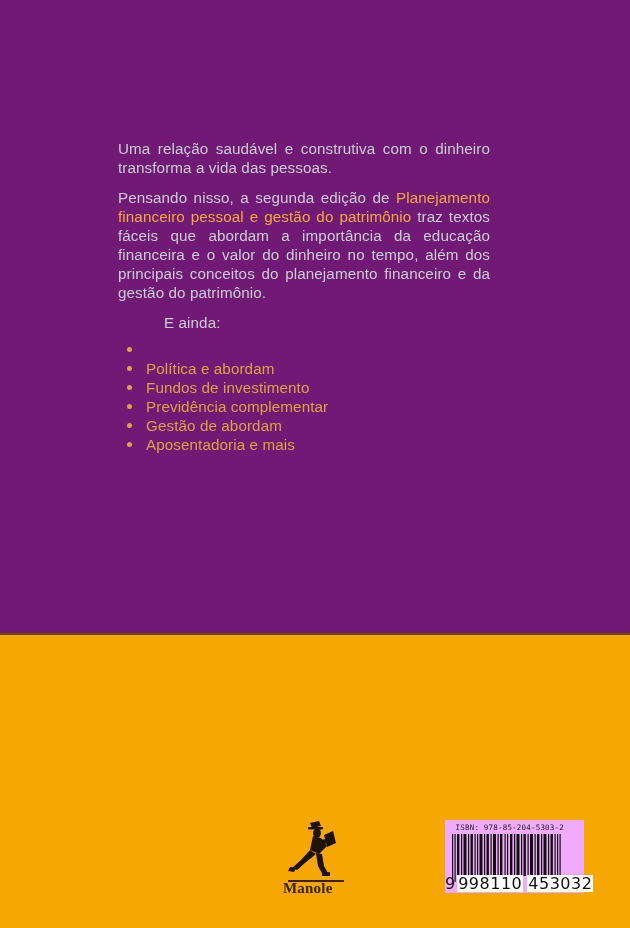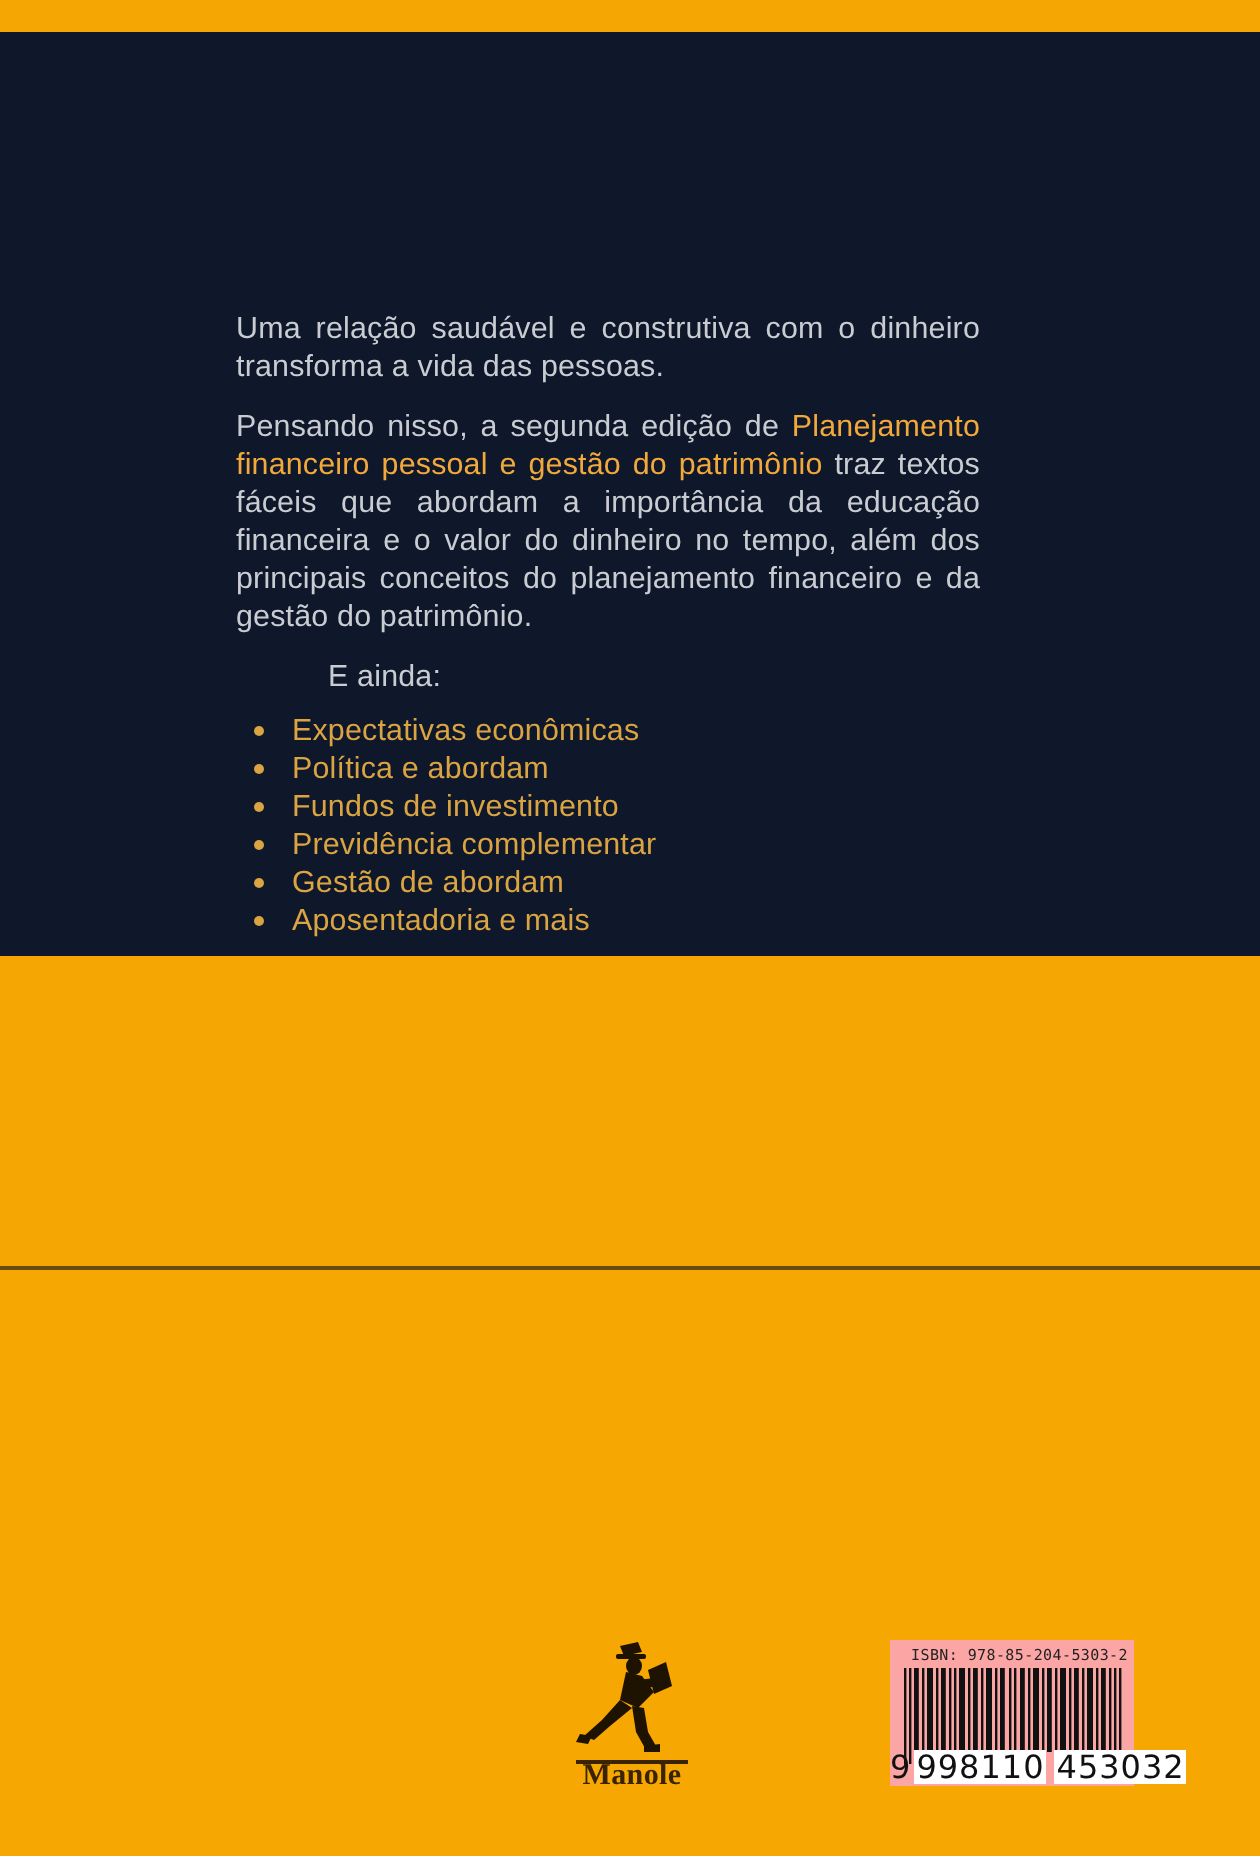--- a/index.html
+++ b/index.html
@@ -9,24 +9,24 @@
     body {
       width: 630px;
       height: 928px;
       position: relative;
       overflow: hidden;
       font-family: "Liberation Sans", sans-serif;
       background: #f5a602;
     }
     .top-panel {
       position: absolute;
-      left: 0; top: 16px;
-      width: 630px;
-      height: 462px;
-      background: #0f172a;
+      left: 0; top: 0;
+      width: 630px;
+      height: 633px;
+      background: #701a75;
     }
     .divider-line {
       position: absolute;
       left: 0;
       top: 633px;
       width: 630px;
       height: 2px;
       background: #6b4a10;
     }
     .bottom-panel {
@@ -94,34 +94,35 @@
       top: 62px;
       width: 56px;
       height: 1.5px;
       background: #3a2300;
     }
     .logo-text {
       position: absolute;
       left: 0;
       top: 62px;
       width: 66px;
-      text-align: center;
+      text-align: left;
       font-family: "Liberation Serif", serif;
       font-weight: bold;
       font-size: 15px;
       color: #3a2300;
       letter-spacing: 0.2px;
     }
     .barcode-box {
       position: absolute;
       left: 445px;
       top: 820px;
       width: 122px;
       height: 73px;
-      background: #fca5a5;
+      background: #f0abfc;
+      padding-left: 17px;
     }
     .isbn-text {
       position: absolute;
       left: 0;
       top: 3px;
       width: 119px;
       text-align: right;
       font-family: "DejaVu Sans Mono", monospace;
       font-size: 7.5px;
       color: #222;
@@ -160,21 +161,21 @@
   </style>
 </head>
 <body>
 
 <div class="top-panel">
   <div class="text-column">
     <p>Uma relação saudável e construtiva com o dinheiro transforma a vida das pessoas.</p>
     <p><span>Pensando nisso, a segunda edição de </span><span class="hl">Planejamento financeiro pessoal e gestão do patrimônio</span><span> traz textos fáceis que abordam a importância da educação financeira e o valor do dinheiro no tempo, além dos principais conceitos do planejamento financeiro e da gestão do patrimônio.</span></p>
     <p style="margin-bottom:8px;margin-left:46px;">E ainda:</p>
     <ul class="bullet-list">
-      <li><span class="bullet"></span><span>Expectativas econômicas</span></li>
+      <li><span class="bullet"></span></li>
       <li><span class="bullet"></span><span>Política e abordam</span></li>
       <li><span class="bullet"></span><span>Fundos de investimento</span></li>
       <li><span class="bullet"></span><span>Previdência complementar</span></li>
       <li><span class="bullet"></span><span>Gestão de abordam</span></li>
       <li><span class="bullet"></span><span>Aposentadoria e mais</span></li>
     </ul>
   </div>
 </div>
 
 <div class="divider-line"></div>

